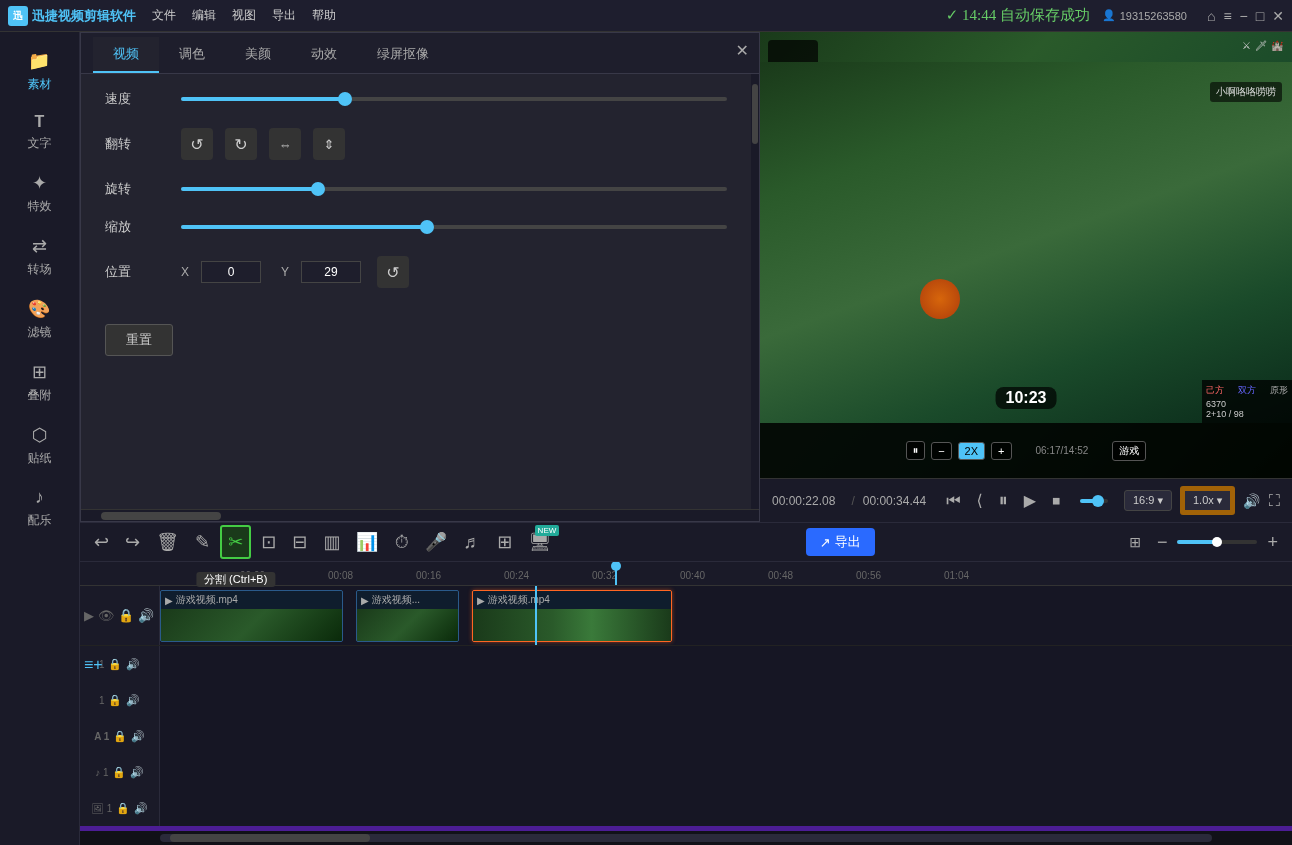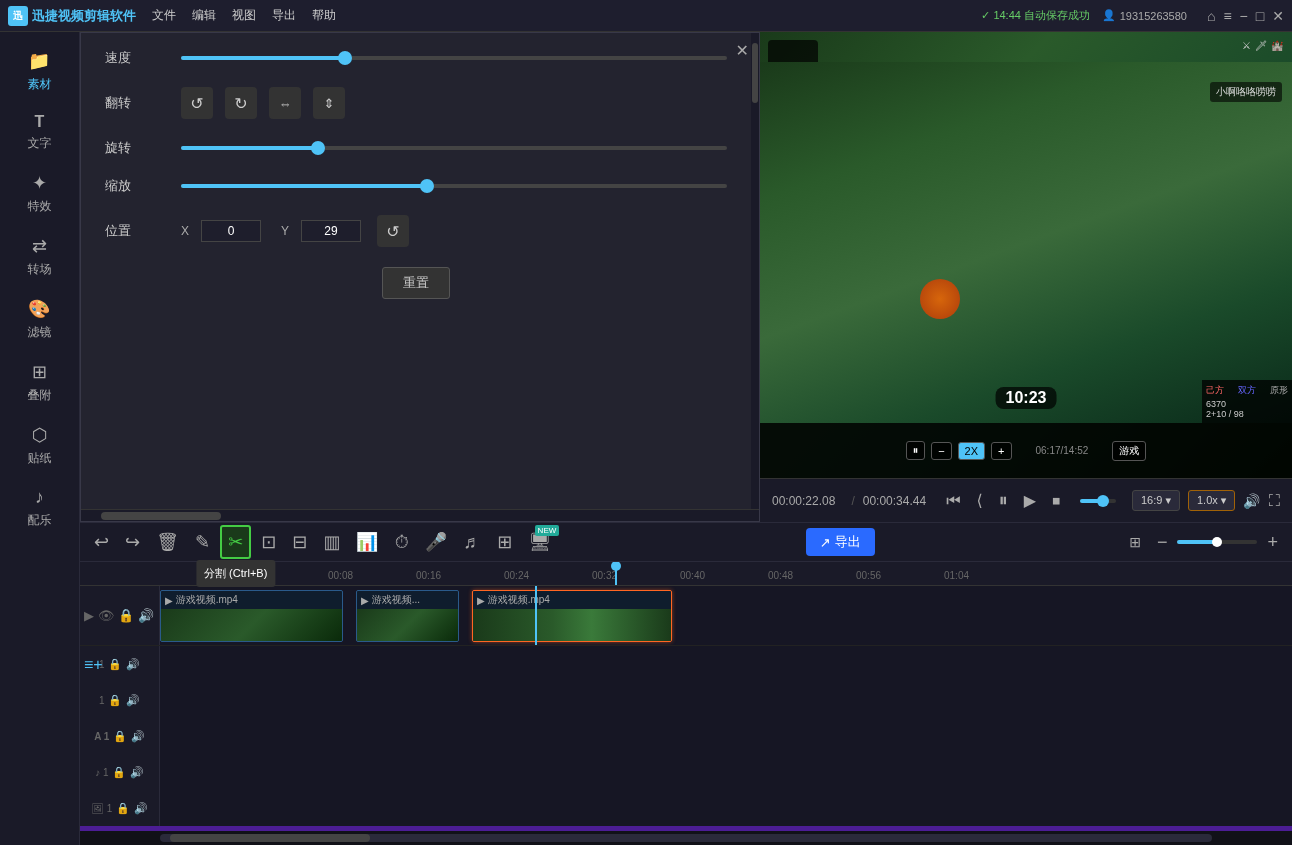--- a/index.html
+++ b/index.html
@@ -52,21 +52,21 @@
       font-size: 12px;
       cursor: pointer;
     }
     .titlebar-right {
       display: flex;
       align-items: center;
       gap: 12px;
       font-size: 11px;
       color: #aaa;
     }
-    .titlebar-right .save-status { color: #6c6; font-size: 11px; }
+    .titlebar-right .save-status { color: #6c6; font-size: 15px; font-family: Liberation Serif, serif; }
     .titlebar-right .user-info {
       display: flex; align-items: center; gap: 4px;
     }
     .titlebar-right .win-controls {
       display: flex; gap: 8px; margin-left: 8px;
     }
     .titlebar-right .win-controls span {
       font-size: 14px; cursor: pointer; color: #aaa;
     }
 
@@ -418,21 +418,21 @@
       background: #2a2a3a;
       border: 1px solid #444;
       color: #ccc;
       padding: 3px 8px;
       font-size: 11px;
       border-radius: 3px;
       cursor: pointer;
     }
     .preview-speed {
       background: #2a2a3a;
-      border: 1px solid #a16207;
+      border: 5px solid #a16207;
       color: #ccc;
       padding: 3px 8px;
       font-size: 11px;
       border-radius: 3px;
       cursor: pointer;
     }
     .vol-icon { font-size: 14px; color: #aaa; }
     .fullscreen-icon { font-size: 16px; color: #aaa; cursor: pointer; }
 
     
@@ -476,21 +476,21 @@
       gap: 4px;
       margin-left: auto;
     }
     .tooltip-box {
       position: absolute;
       bottom: -28px;
       left: 50%;
       transform: translateX(-50%);
       background: #333;
       color: #fff;
-      padding: 6px 8px;
+      padding: 0 8px;
       border-radius: 3px;
       font-size: 11px;
       white-space: nowrap;
       pointer-events: none;
       z-index: 100;
     }
 
     
     .timeline-area {
       flex: 1;
@@ -707,20 +707,27 @@
     </div>
   </div>
 
   <div class="content-area">
 
     <div class="top-section">
 
       <div class="panel-overlay">
         <span class="panel-close">✕</span>
 
+        <div class="panel-tabs">
+          <div class="panel-tab active">视频</div>
+          <div class="panel-tab">调色</div>
+          <div class="panel-tab">美颜</div>
+          <div class="panel-tab">动效</div>
+          <div class="panel-tab">绿屏抠像</div>
+        </div>
 
         <div class="panel-content">
           <div class="panel-scroll">
 
             <div class="panel-row">
               <div class="panel-label">速度</div>
               <div class="panel-control">
                 <div class="slider-track">
                   <div class="slider-fill" style="width:30%"></div>
                   <div class="slider-thumb" style="left:30%"></div>
@@ -763,21 +770,21 @@
               <div class="panel-label">位置</div>
               <div class="panel-control">
                 <span style="color:#aaa;font-size:12px;">X</span>
                 <input class="num-input" type="text" value="0" style="">
                 <span style="color:#aaa;font-size:12px;margin-left:8px;">Y</span>
                 <input class="num-input" type="text" value="29" style="">
                 <div class="icon-btn" style="margin-left:4px;">↺</div>
               </div>
             </div>
 
-            <div style="display:flex;justify-content:center;margin-top:20px;">
+            <div style="display:flex;justify-content:flex-start;margin-top:36px;">
               <button class="reset-btn">重置</button>
             </div>
           </div>
 
           <div class="panel-scrollbar">
             <div class="panel-scrollbar-thumb"></div>
           </div>
         </div>
 
         <div class="panel-hscroll">

